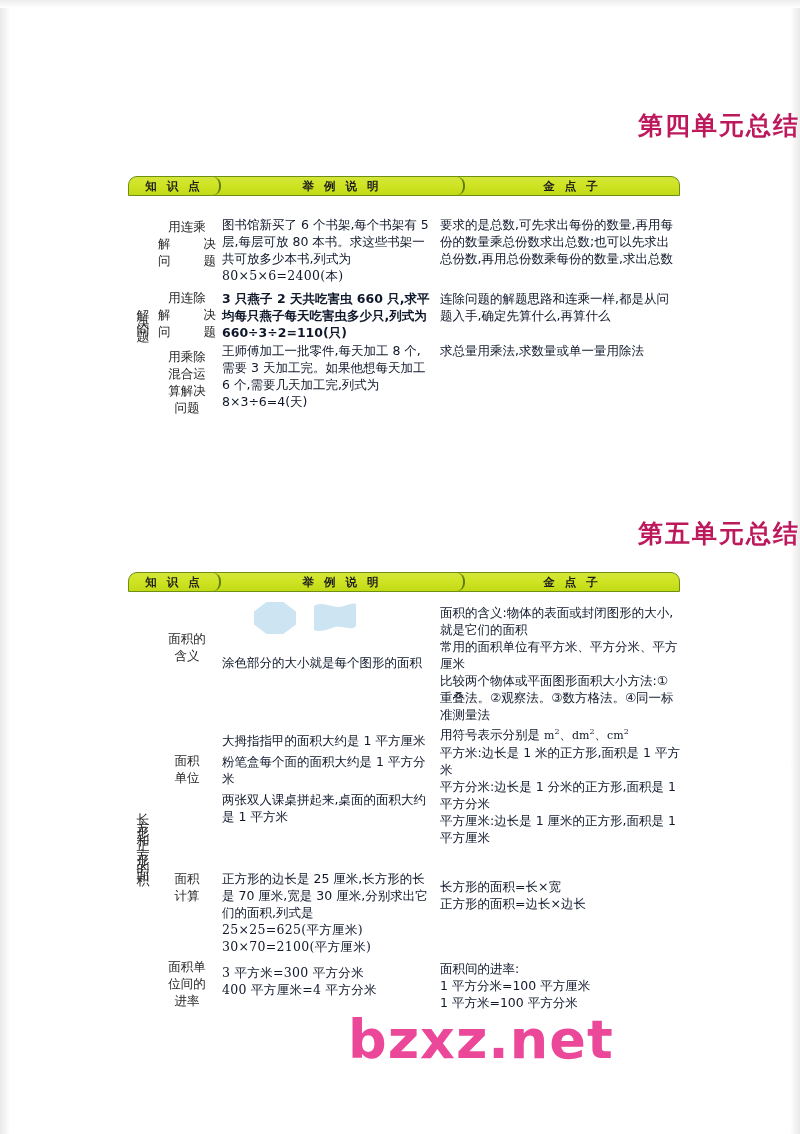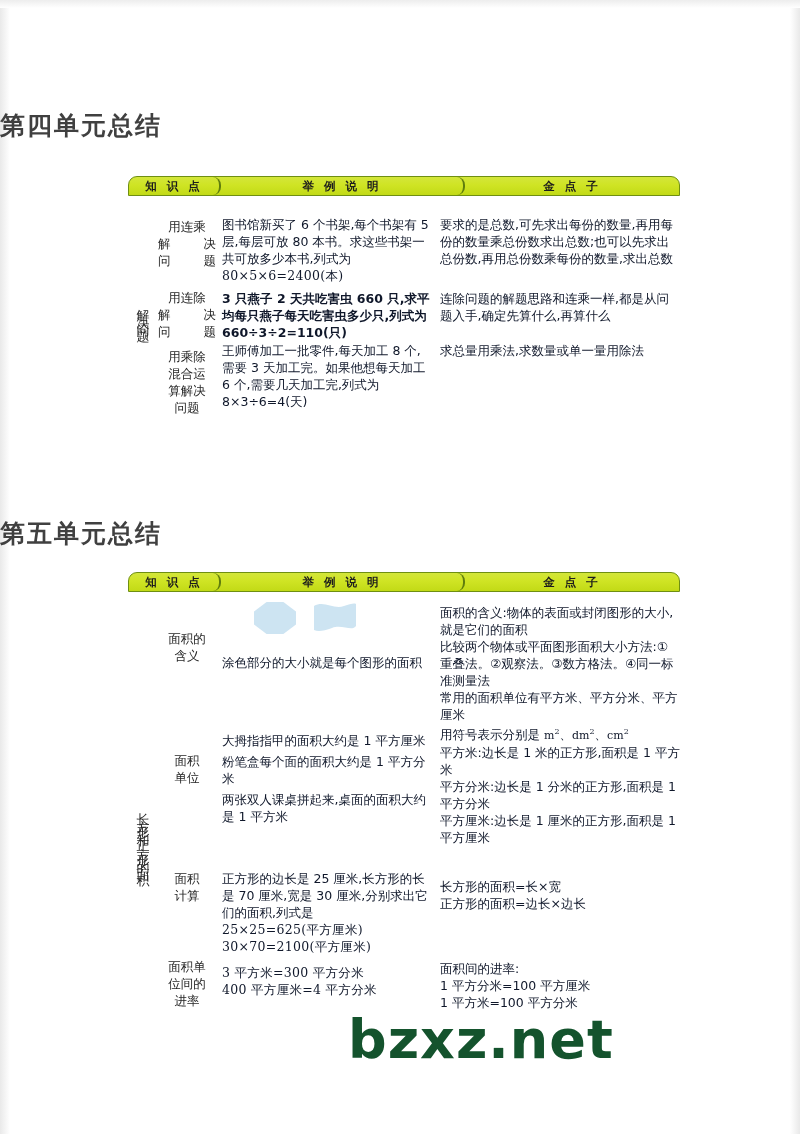--- a/index.html
+++ b/index.html
@@ -36,26 +36,26 @@
   }
   .page-edge-top {
     position: absolute;
     left: 0; top: 0;
     width: 800px; height: 8px;
     background: linear-gradient(to bottom, #ededed, #ffffff);
     pointer-events: none;
   }
 
   .unit-title {
-    text-align: left;
+    text-align: right;
     font-family: "DejaVu Serif", "Liberation Serif", serif;
     font-size: 25px;
     font-weight: 700;
     letter-spacing: 2px;
-    color: #404040;
+    color: #be185d;
   }
   #title-unit-4 { position: absolute; left: 0; top: 92px; width: 800px; }
   #title-unit-5 { position: absolute; left: 0; top: 500px; width: 800px; }
 
   
   .summary-table {
     position: absolute;
     left: 128px;
     width: 552px;
   }
@@ -195,21 +195,21 @@
     font-size: 11px;
   }
 
   .watermark {
     position: absolute;
     left: 348px;
     top: 1008px;
     font-family: "DejaVu Sans", "Liberation Sans", sans-serif;
     font-size: 54px;
     font-weight: 700;
-    color: #14532d;
+    color: #ec4899;
     letter-spacing: 1px;
     user-select: none;
     pointer-events: none;
   }
 </style>
 </head>
 <body>
 
 <div class="page">
   <div class="page-edge-left"></div>
@@ -315,22 +315,22 @@
         <span>位间的</span>
         <span>进率</span>
       </div>
       <div class="excell u5-ex-4">
         <div class="formula">3 平方米=300 平方分米</div>
         <div class="formula">400 平方厘米=4 平方分米</div>
       </div>
 
       <div class="tipcell u5-tip-1">
         <div>面积的含义:物体的表面或封闭图形的大小,就是它们的面积</div>
+        <div>常用的面积单位有平方米、平方分米、平方厘米</div>
         <div>比较两个物体或平面图形面积大小方法:①重叠法。②观察法。③数方格法。④同一标准测量法</div>
-        <div>常用的面积单位有平方米、平方分米、平方厘米</div>
         <div>
           <span>用符号表示分别是</span>
           <span class="unit-sym">m<span class="sup2">2</span></span><span>、</span><span class="unit-sym">dm<span class="sup2">2</span></span><span>、</span><span class="unit-sym">cm<span class="sup2">2</span></span>
         </div>
         <div>平方米:边长是 1 米的正方形,面积是 1 平方米</div>
         <div>平方分米:边长是 1 分米的正方形,面积是 1 平方分米</div>
         <div>平方厘米:边长是 1 厘米的正方形,面积是 1 平方厘米</div>
       </div>
 
       <div class="tipcell u5-tip-2">

